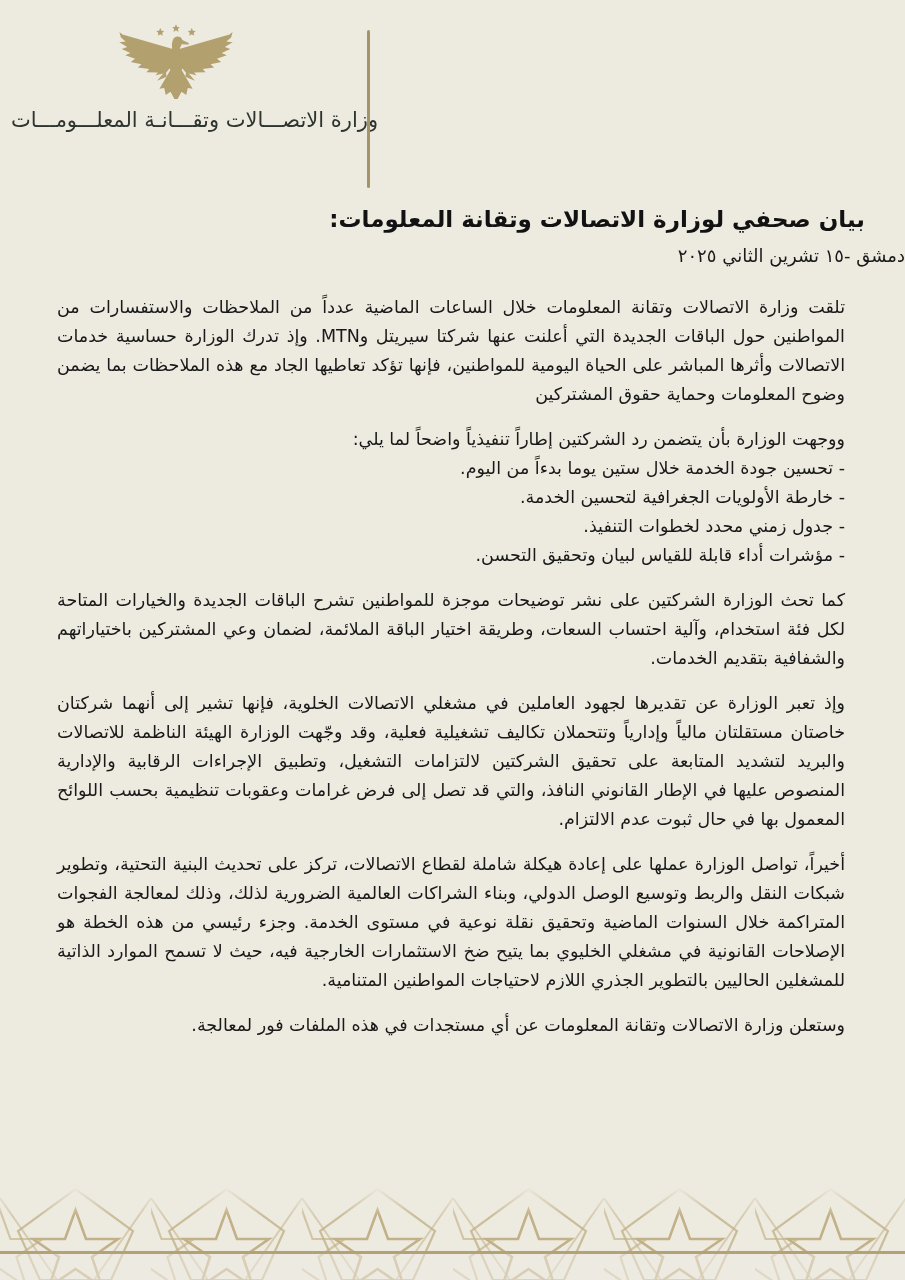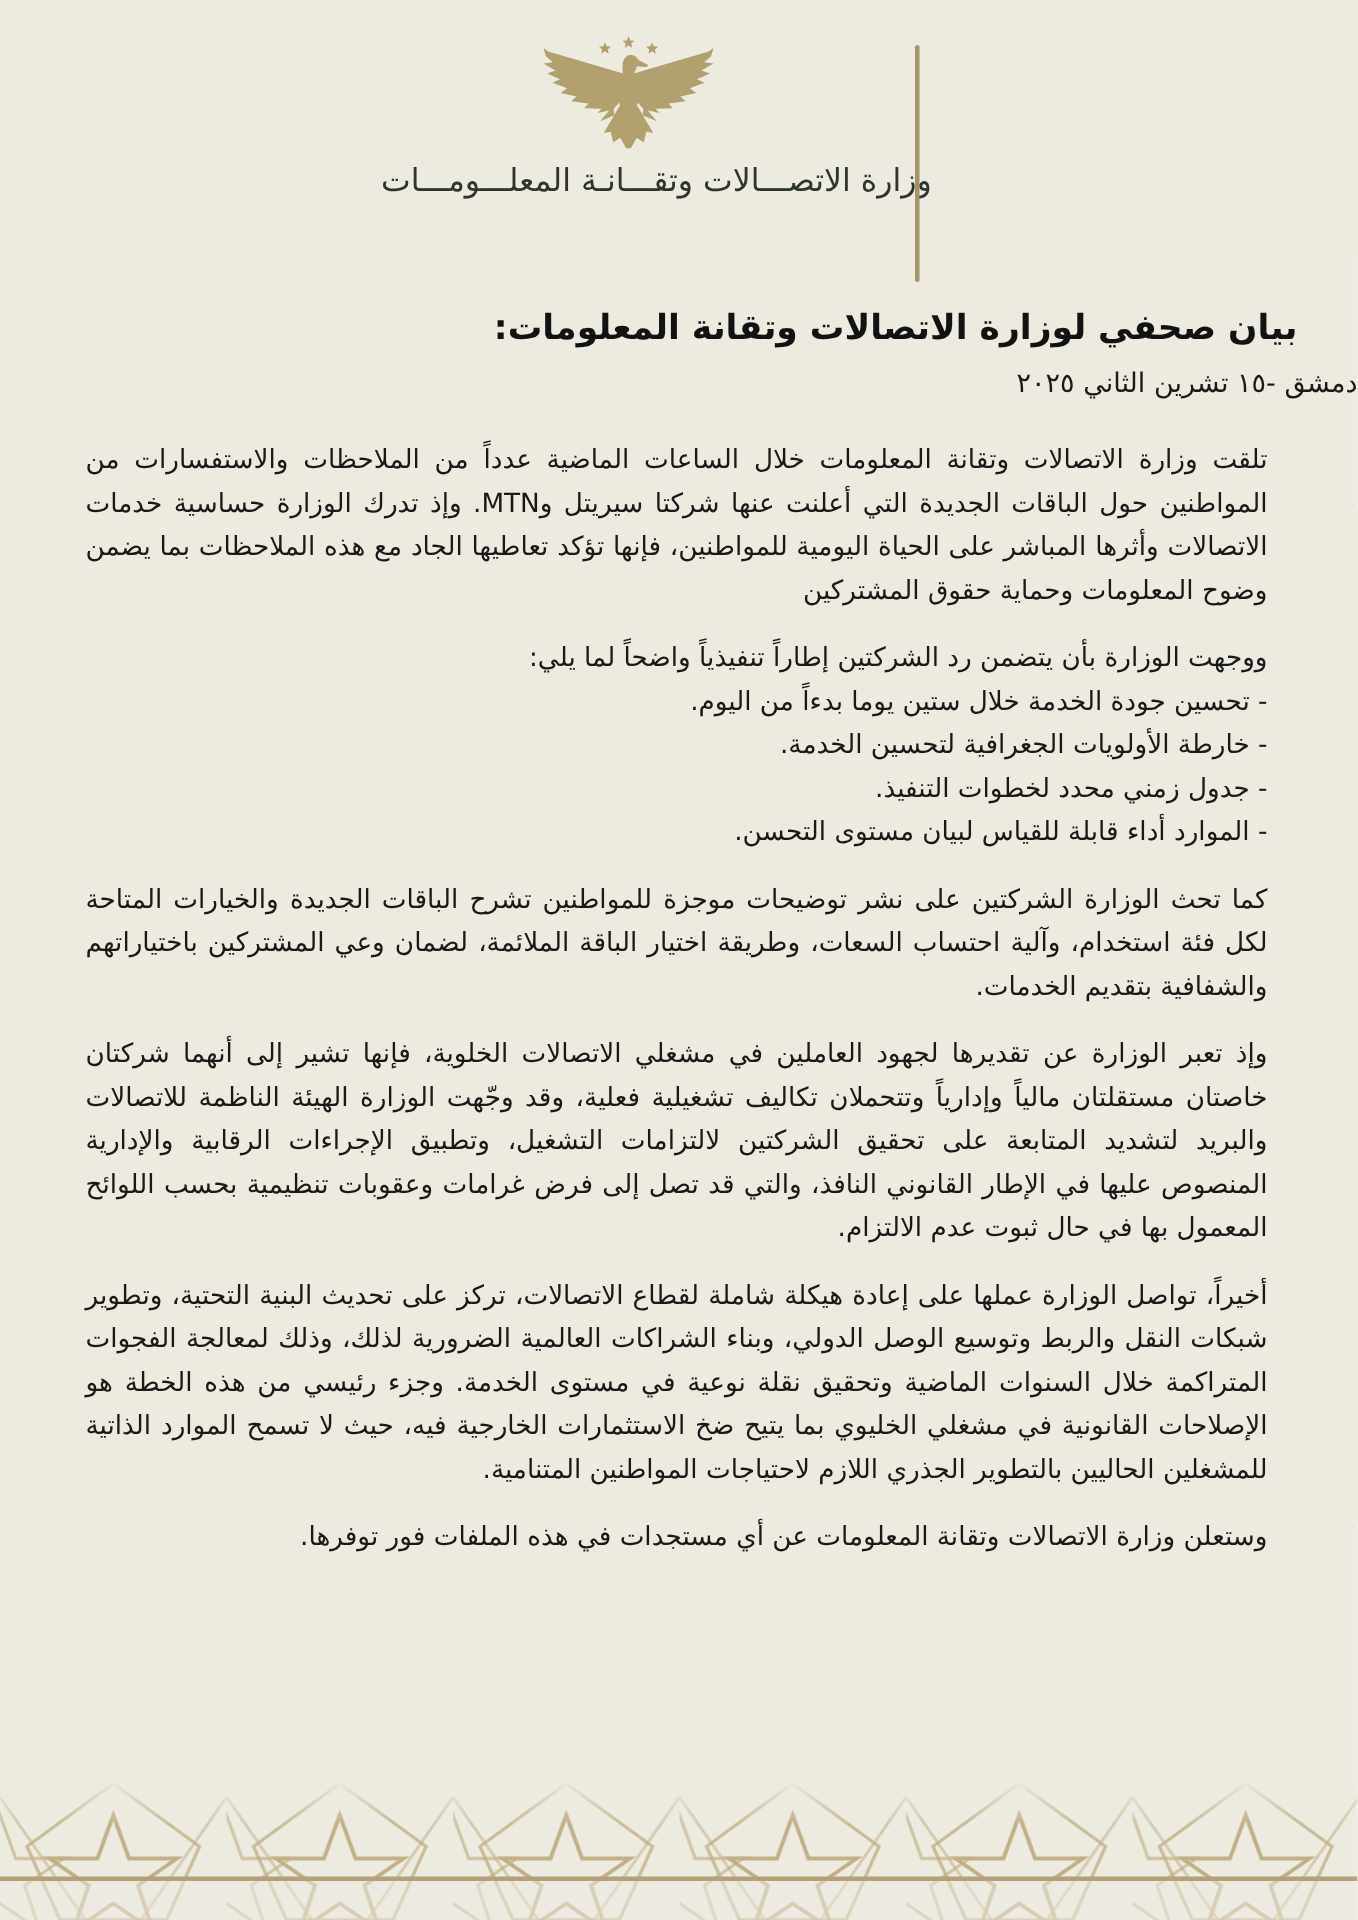--- a/index.html
+++ b/index.html
@@ -7,23 +7,23 @@
     position:relative;
     width:905px;height:1280px;
     background:#edeae0;
     overflow:hidden;
     font-family:"DejaVu Sans", sans-serif;
     color:#1a1a1a;
   }
   
   .header{
     display:flex;
-    justify-content:center;
+    justify-content:flex-start;
     align-items:flex-start;
-    padding:24px 38px 0 0;
+    padding:24px 38px 0 11px;
     gap:26px;
   }
   .header-content{width:330px;text-align:right;}
   .eagle{display:block;margin:0 auto 4px auto;}
   .ministry-ar{
     font-size:21px;
     font-weight:500;
     color:#2e352f;
     line-height:26px;
     white-space:nowrap;
@@ -130,27 +130,27 @@
   <div class="dateline">دمشق -١٥ تشرين الثاني ٢٠٢٥</div>
 
   <div class="body-text">
     <p>تلقت وزارة الاتصالات وتقانة المعلومات خلال الساعات الماضية عدداً من الملاحظات والاستفسارات من المواطنين حول الباقات الجديدة التي أعلنت عنها شركتا سيريتل وMTN. وإذ تدرك الوزارة حساسية خدمات الاتصالات وأثرها المباشر على الحياة اليومية للمواطنين، فإنها تؤكد تعاطيها الجاد مع هذه الملاحظات بما يضمن وضوح المعلومات وحماية حقوق المشتركين</p>
 
     <div class="req-list">
       <p>ووجهت الوزارة بأن يتضمن رد الشركتين إطاراً تنفيذياً واضحاً لما يلي:</p>
       <span class="req-item">- تحسين جودة الخدمة خلال ستين يوما بدءاً من اليوم.</span>
       <span class="req-item">- خارطة الأولويات الجغرافية لتحسين الخدمة.</span>
       <span class="req-item">- جدول زمني محدد لخطوات التنفيذ.</span>
-      <span class="req-item">- الموارد أداء قابلة للقياس لبيان مستوى التحسن.</span>
+      <span class="req-item">- مؤشرات أداء قابلة للقياس لبيان وتحقيق التحسن.</span>
     </div>
 
     <p>كما تحث الوزارة الشركتين على نشر توضيحات موجزة للمواطنين تشرح الباقات الجديدة والخيارات المتاحة لكل فئة استخدام، وآلية احتساب السعات، وطريقة اختيار الباقة الملائمة، لضمان وعي المشتركين باختياراتهم والشفافية بتقديم الخدمات.</p>
     <p>وإذ تعبر الوزارة عن تقديرها لجهود العاملين في مشغلي الاتصالات الخلوية، فإنها تشير إلى أنهما شركتان خاصتان مستقلتان مالياً وإدارياً وتتحملان تكاليف تشغيلية فعلية، وقد وجّهت الوزارة الهيئة الناظمة للاتصالات والبريد لتشديد المتابعة على تحقيق الشركتين لالتزامات التشغيل، وتطبيق الإجراءات الرقابية والإدارية المنصوص عليها في الإطار القانوني النافذ، والتي قد تصل إلى فرض غرامات وعقوبات تنظيمية بحسب اللوائح المعمول بها في حال ثبوت عدم الالتزام.</p>
     <p>أخيراً، تواصل الوزارة عملها على إعادة هيكلة شاملة لقطاع الاتصالات، تركز على تحديث البنية التحتية، وتطوير شبكات النقل والربط وتوسيع الوصل الدولي، وبناء الشراكات العالمية الضرورية لذلك، وذلك لمعالجة الفجوات المتراكمة خلال السنوات الماضية وتحقيق نقلة نوعية في مستوى الخدمة. وجزء رئيسي من هذه الخطة هو الإصلاحات القانونية في مشغلي الخليوي بما يتيح ضخ الاستثمارات الخارجية فيه، حيث لا تسمح الموارد الذاتية للمشغلين الحاليين بالتطوير الجذري اللازم لاحتياجات المواطنين المتنامية.</p>
-    <p class="last-line">وستعلن وزارة الاتصالات وتقانة المعلومات عن أي مستجدات في هذه الملفات فور توفرها.</p>
+    <p class="last-line">وستعلن وزارة الاتصالات وتقانة المعلومات عن أي مستجدات في هذه الملفات فور لمعالجة.</p>
   </div>
 
   <div class="pattern-strip">
     <svg width="905" height="94" aria-hidden="true">
       <defs>
         <pattern id="geo" width="151" height="94" patternUnits="userSpaceOnUse">
           <g fill="none" stroke="#c2b188">
 
             <path d="M75.5 3 L133 45 L111 94 L40 94 L18 45 Z" stroke-width="2.2" opacity=".8"></path>
 

